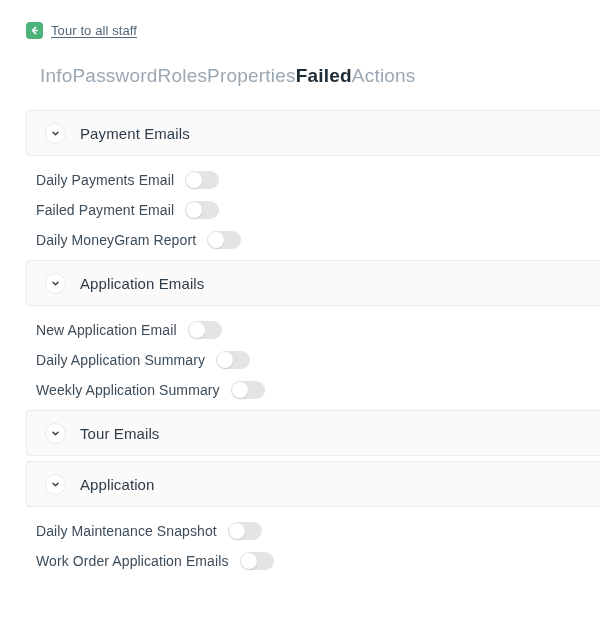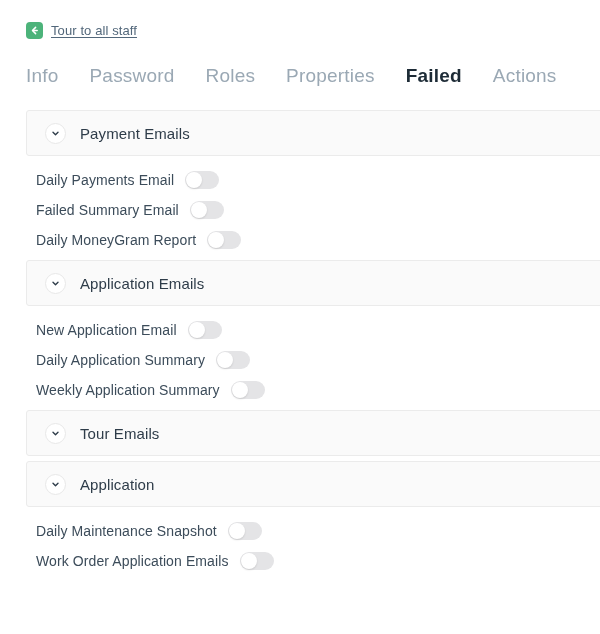--- a/index.html
+++ b/index.html
@@ -43,25 +43,24 @@
     text-decoration: underline;
     text-underline-offset: 2px;
     letter-spacing: .1px;
     cursor: pointer;
     white-space: nowrap;
   }
 
   
   .tabs {
     position: absolute;
-    left: 26px;
+    left: 40px;
     top: 62px;
     display: flex;
     align-items: baseline;
-    gap: 31px;
     white-space: nowrap;
   }
   .tab {
     font-size: 19px;
     color: #9aa8b4;
     cursor: pointer;
     letter-spacing: .2px;
     line-height: 28px;
   }
   .tab.active {
@@ -179,21 +178,21 @@
         <span class="section-title">Payment Emails</span>
       </div>
       <div class="rows">
         <div class="row">
           <span class="row-label">Daily Payments Email</span>
           <span class="toggle">
             <span class="knob"></span>
           </span>
         </div>
         <div class="row">
-          <span class="row-label">Failed Summary Email</span>
+          <span class="row-label">Failed Payment Email</span>
           <span class="toggle">
             <span class="knob"></span>
           </span>
         </div>
         <div class="row">
           <span class="row-label">Daily MoneyGram Report</span>
           <span class="toggle">
             <span class="knob"></span>
           </span>
         </div>

